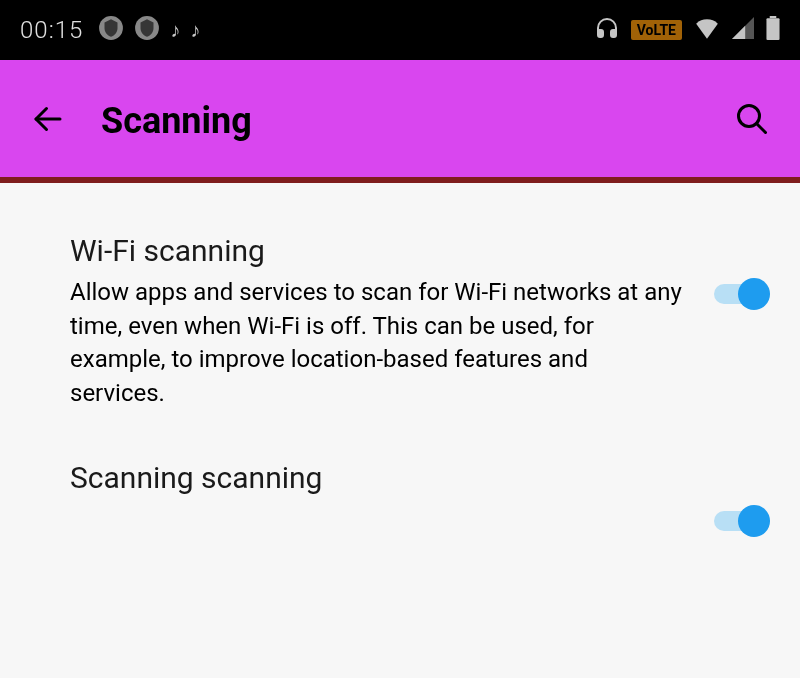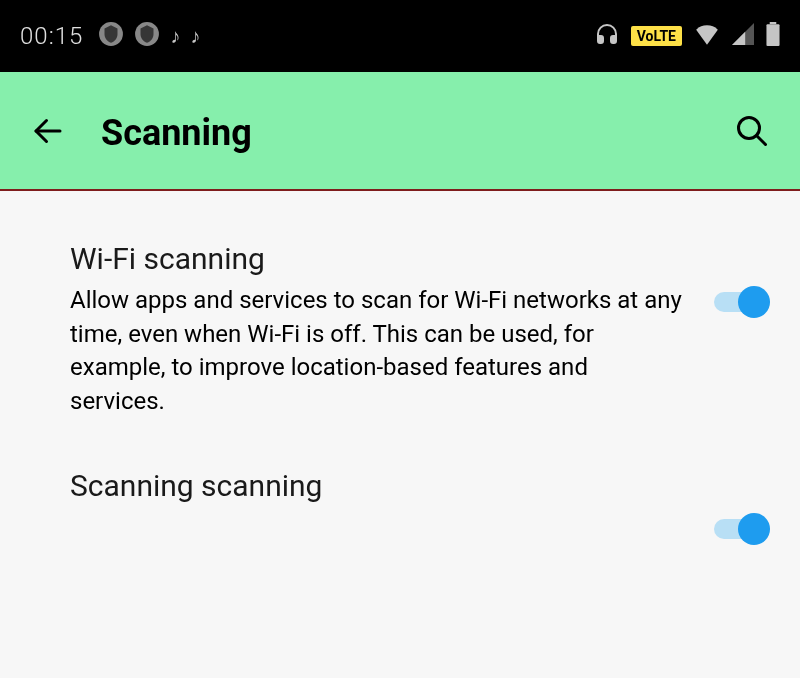--- a/index.html
+++ b/index.html
@@ -10,21 +10,21 @@
     body {
       font-family: -apple-system, BlinkMacSystemFont, 'Segoe UI', Roboto, sans-serif;
       background: #f7f7f7;
       width: 800px;
       height: 678px;
       overflow: hidden;
     }
     .status-bar {
       background: #000;
       color: #c5c5c5;
-      height: 72px;
+      height: 60px;
       display: flex;
       align-items: center;
       justify-content: space-between;
       padding: 0 20px;
     }
     .status-left {
       display: flex;
       align-items: center;
       gap: 15px;
     }
@@ -42,33 +42,33 @@
     .status-right {
       display: flex;
       align-items: center;
       gap: 12px;
     }
     .music-note {
       color: #c5c5c5;
       font-size: 20px;
     }
     .volte-badge {
-      background: #fde047;
+      background: #a16207;
       color: #000;
       font-size: 14px;
       font-weight: bold;
       padding: 2px 6px;
       border-radius: 2px;
     }
     .header {
       display: flex;
       align-items: center;
       padding: 40px 30px 35px 30px;
-      border-bottom: 2px solid #7f1d1d;
-      background: #86efac;
+      border-bottom: 6px solid #7f1d1d;
+      background: #d946ef;
     }
     .back-arrow {
       margin-right: 35px;
       cursor: pointer;
     }
     .header-title {
       font-size: 36px;
       font-weight: 700;
       color: #000;
       flex: 1;

